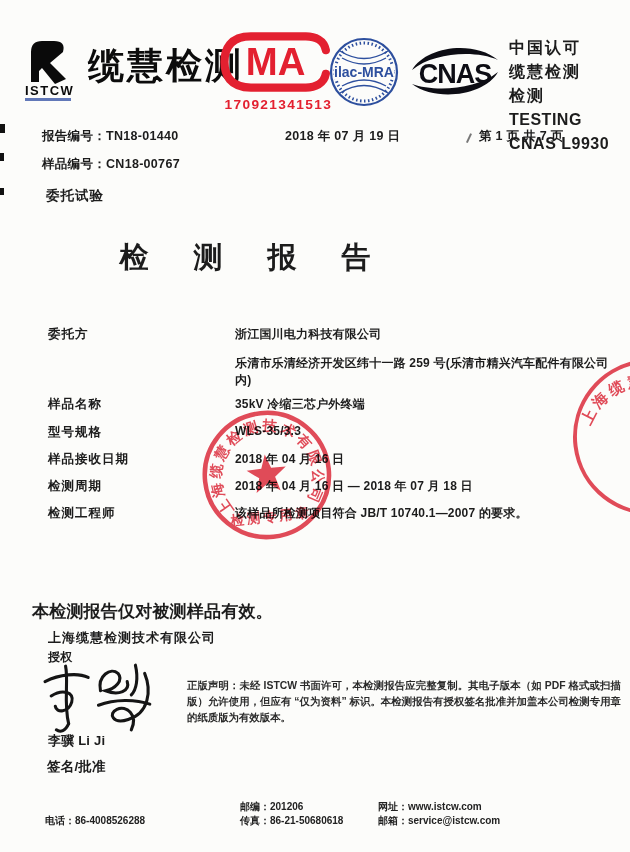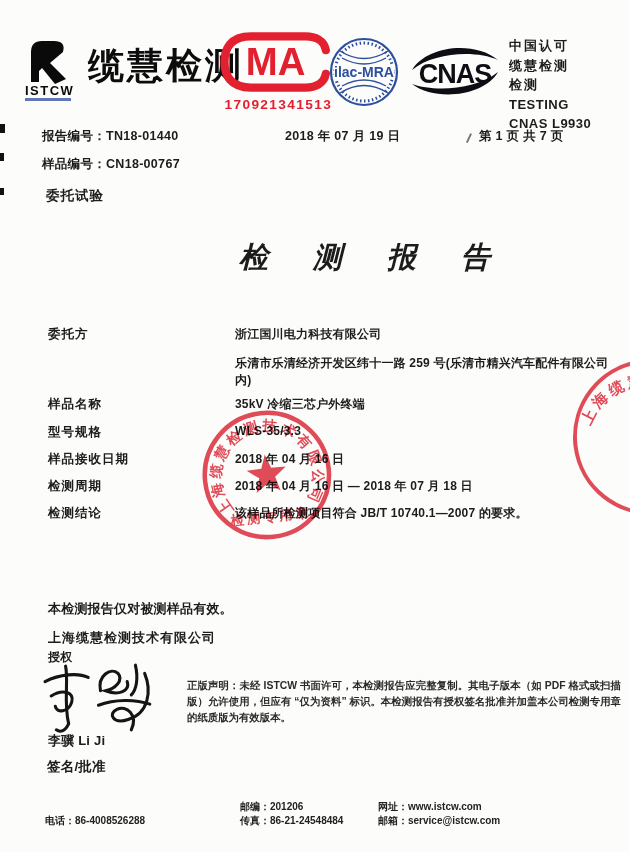--- a/index.html
+++ b/index.html
@@ -2,22 +2,22 @@
 <html><head>
 <meta charset="utf-8">
 <style>
   html,body{margin:0;padding:0;}
   body{width:630px;height:852px;background:#e8e8e8;font-family:"Liberation Sans","DejaVu Sans",sans-serif;}
   .page{position:relative;width:630px;height:852px;background:#fcfcfa;overflow:hidden;color:#1c1c1c;}
   .abs{position:absolute;}
   .meta{font-size:12.5px;font-weight:bold;letter-spacing:.3px;}
   .field-label{font-size:12.5px;font-weight:bold;letter-spacing:1px;}
   .field-value{font-size:12px;font-weight:bold;letter-spacing:.2px;}
-  .title{width:498px;text-align:right;font-size:29px;font-weight:bold;letter-spacing:8px;font-style:italic;}
-  .acc-lines{font-size:13px;font-weight:bold;line-height:1.5;letter-spacing:2px;}
+  .title{width:498px;text-align:center;font-size:29px;font-weight:bold;letter-spacing:8px;}
+  .acc-lines{font-size:16px;font-weight:bold;line-height:1.5;letter-spacing:2px;}
   .acc-lines .en{letter-spacing:.5px;}
   .disclaimer{font-size:10.4px;font-weight:600;line-height:1.52;color:#2a2a2a;text-align:justify;}
   .footer-line{font-size:10px;font-weight:bold;color:#222;line-height:1.45;}
   .stamp{mix-blend-mode:multiply;opacity:.9;}
   .edge-mark{background:#111;}
 </style>
 </head>
 <body>
 
 <div class="page">
@@ -87,21 +87,21 @@
 
   <div class="abs field-label" style="left:48px;top:424px;">型号规格</div>
   <div class="abs field-value" style="left:235px;top:424px;">WLS-35/3.3</div>
 
   <div class="abs field-label" style="left:48px;top:451px;">样品接收日期</div>
   <div class="abs field-value" style="left:235px;top:451px;">2018 年 04 月 16 日</div>
 
   <div class="abs field-label" style="left:48px;top:478px;">检测周期</div>
   <div class="abs field-value" style="left:235px;top:478px;">2018 年 04 月 16 日 — 2018 年 07 月 18 日</div>
 
-  <div class="abs field-label" style="left:48px;top:505px;">检测结论</div>
+  <div class="abs field-label" style="left:48px;top:505px;">检测工程师</div>
   <div class="abs field-value" style="left:235px;top:505px;width:390px;">该样品所检测项目符合 JB/T 10740.1—2007 的要求。</div>
 
   <div class="abs stamp" style="left:198px;top:404px;transform:rotate(-6deg);">
     <svg width="138" height="140" viewBox="0 0 140 142">
       <defs>
         <path id="sealArc" d="M 29.3 97.5 A 47 47 0 1 1 110.7 97.5" fill="none"></path>
       </defs>
       <circle cx="70" cy="72" r="63" fill="none" stroke="#e03848" stroke-width="4.6"></circle>
       <text font-size="14.5" font-weight="bold" fill="#e03848" letter-spacing="3.2">
         <textPath href="#sealArc" startOffset="50%" text-anchor="middle">上海缆慧检测技术有限公司</textPath>
@@ -118,21 +118,21 @@
       </defs>
       <g transform="rotate(38 111 107)">
         <circle cx="111" cy="107" r="76" fill="none" stroke="#e03848" stroke-width="4"></circle>
         <text font-size="15" font-weight="bold" fill="#e03848" letter-spacing="3.5">
           <textPath href="#edgeArc" startOffset="50%" text-anchor="middle">上海缆慧检测技术有限公司</textPath>
         </text>
       </g>
     </svg>
   </div>
 
-  <div class="abs field-value" style="left:48px;top:600px;font-size:13px;">本检测报告仅对被测样品有效。</div>
+  <div class="abs field-value" style="left:32px;top:600px;font-size:17px;">本检测报告仅对被测样品有效。</div>
   <div class="abs field-value" style="left:48px;top:629px;font-size:13px;letter-spacing:1px;">上海缆慧检测技术有限公司</div>
   <div class="abs field-value" style="left:48px;top:649px;font-size:12px;">授权</div>
 
   <div class="abs" style="left:36px;top:660px;">
     <svg width="130" height="76" viewBox="0 0 125 74">
       <g fill="none" stroke="#151515" stroke-width="3" stroke-linecap="round">
         <path d="M 28 6 C 31 20 26 42 31 62"></path>
         <path d="M 8 21 C 22 14 40 12 50 17"></path>
         <path d="M 14 35 C 25 28 37 31 34 41 C 31 51 19 52 18 45"></path>
         <path d="M 31 62 C 28 69 23 71 19 68"></path>
@@ -145,21 +145,21 @@
   </div>
 
   <div class="abs field-value" style="left:48px;top:732px;font-size:13px;">李骥 Li Ji</div>
   <div class="abs field-value" style="left:47px;top:758px;font-size:13.5px;">签名/批准</div>
 
   <div class="abs disclaimer" style="left:187px;top:678px;width:434px;">正版声明：未经 ISTCW 书面许可，本检测报告应完整复制。其电子版本（如 PDF 格式或扫描版）允许使用，但应有 “仅为资料” 标识。本检测报告有授权签名批准并加盖本公司检测专用章的纸质版为有效版本。</div>
 
 
   <div class="abs footer-line" style="left:45px;top:814px;">电话：86-4008526288</div>
   <div class="abs footer-line" style="left:240px;top:800px;">邮编：201206</div>
-  <div class="abs footer-line" style="left:240px;top:814px;">传真：86-21-24548484</div>
+  <div class="abs footer-line" style="left:240px;top:814px;">传真：86-21-50680618</div>
   <div class="abs footer-line" style="left:378px;top:800px;">网址：www.istcw.com</div>
   <div class="abs footer-line" style="left:378px;top:814px;">邮箱：service@istcw.com</div>
 
   <div class="abs edge-mark" style="left:0;top:124px;width:5px;height:9px;"></div>
   <div class="abs edge-mark" style="left:0;top:153px;width:4px;height:8px;"></div>
   <div class="abs edge-mark" style="left:0;top:188px;width:4px;height:7px;"></div>
   <div class="abs" style="left:468px;top:133px;width:1.5px;height:10px;background:#777;transform:rotate(25deg);"></div>
 
 </div>
 

